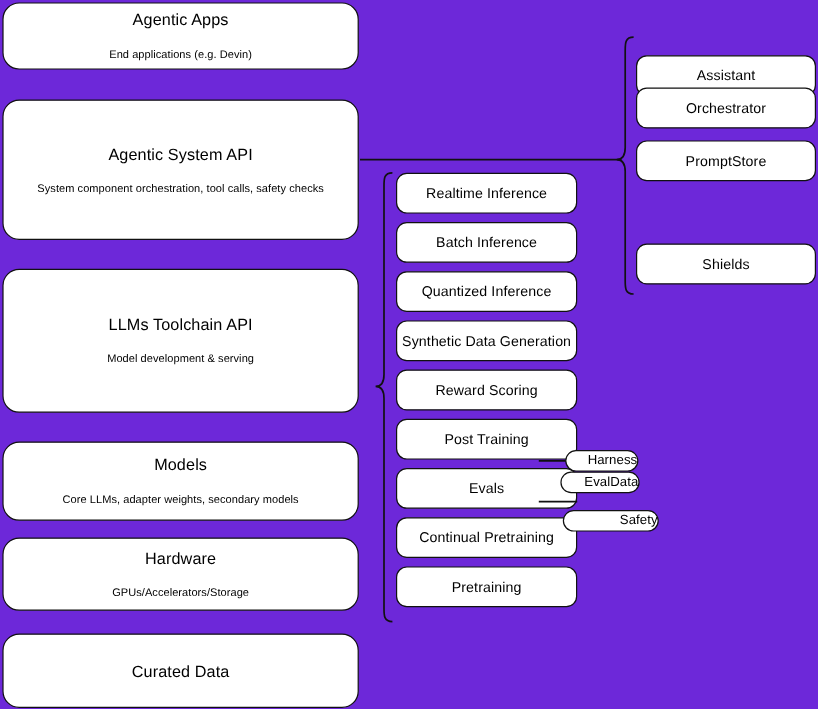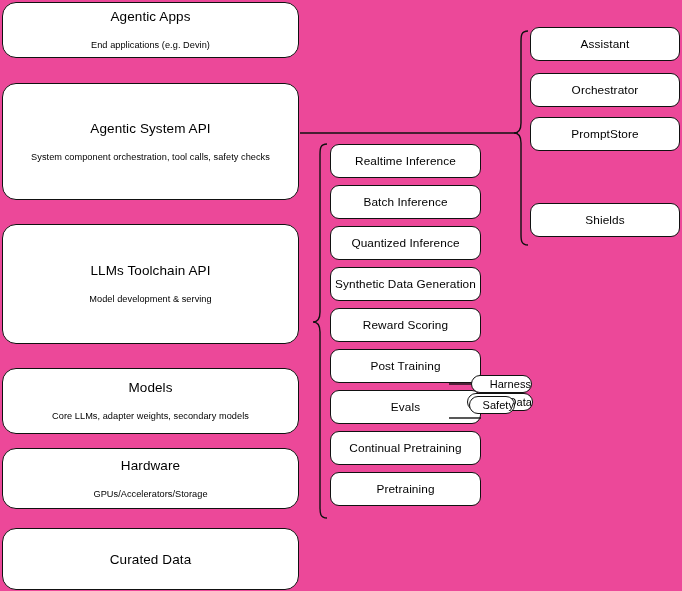--- a/index.html
+++ b/index.html
@@ -10,21 +10,21 @@
   }
   body {
     font-family: "Liberation Sans", sans-serif;
     color: #000000;
   }
   #canvas {
     position: relative;
     width: 682px;
     height: 591px;
     overflow: hidden;
-    background: #ec4899;
+    background: #6d28d9;
   }
 
   
   .node {
     position: absolute;
     box-sizing: border-box;
     border: 1.4px solid #111111;
     background: #ffffff;
     display: flex;
     flex-direction: column;
@@ -197,25 +197,25 @@
   </div>
 
   <div class="pill" style="left:471px; top:375px; width:61px;">
     <span>Harness</span>
   </div>
 
   <div class="pill" style="left:467px; top:393px; width:66px;">
     <span>EvalData</span>
   </div>
 
-  <div class="pill" style="left:469px; top:396px; width:46px;">
+  <div class="pill" style="left:469px; top:425px; width:80px;">
     <span>Safety</span>
   </div>
 
-  <div class="node capsule right-capsule" style="top:27px;">
+  <div class="node capsule right-capsule" style="top:46px;">
     <span>Assistant</span>
   </div>
 
   <div class="node capsule right-capsule" style="top:73px;">
     <span>Orchestrator</span>
   </div>
 
   <div class="node capsule right-capsule" style="top:117px;">
     <span>PromptStore</span>
   </div>

